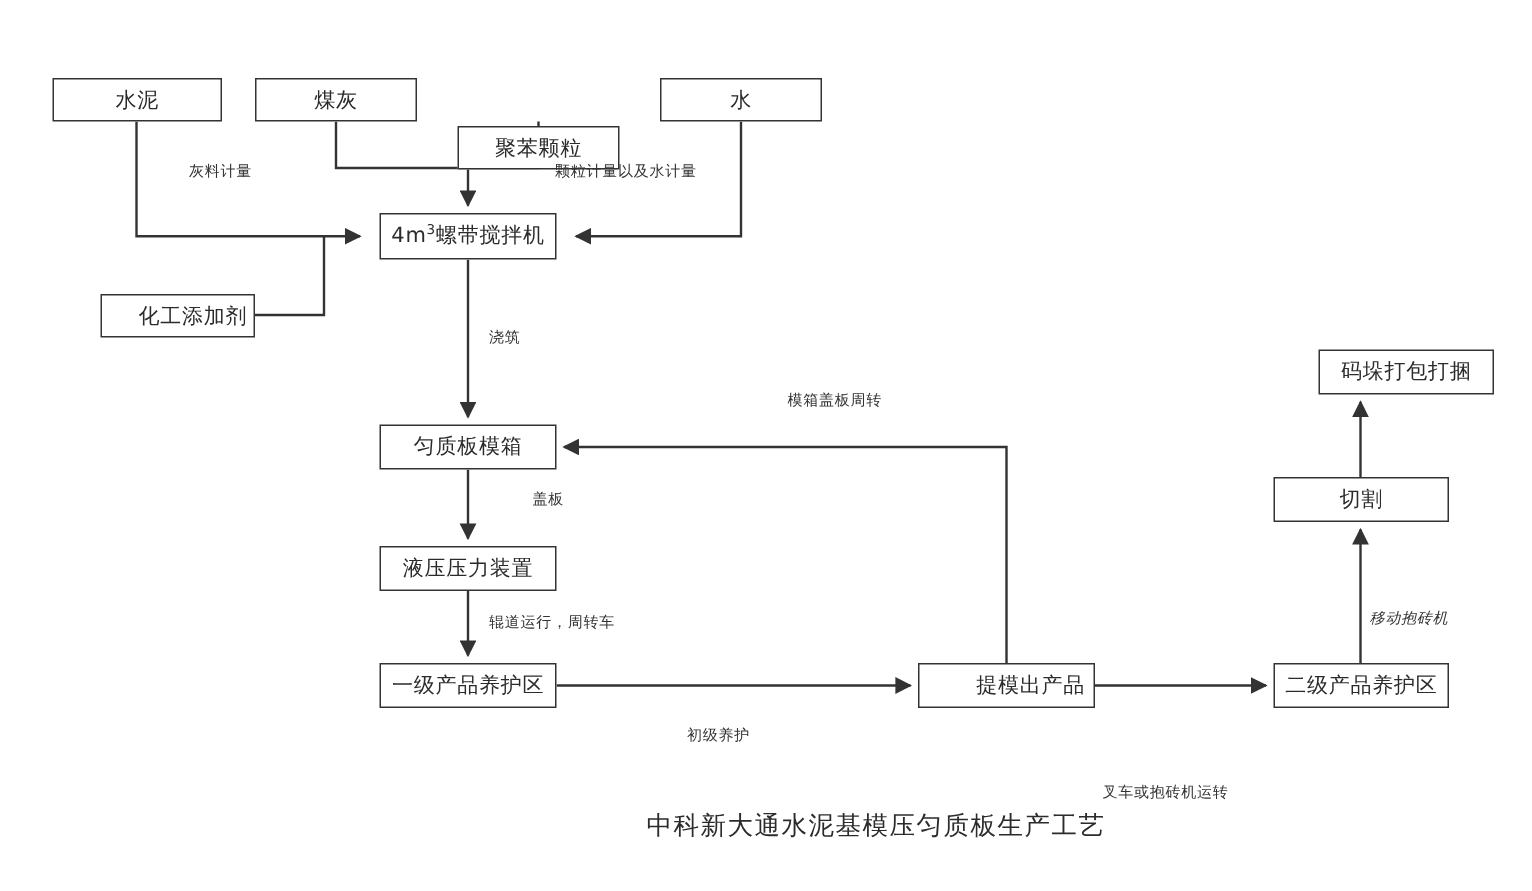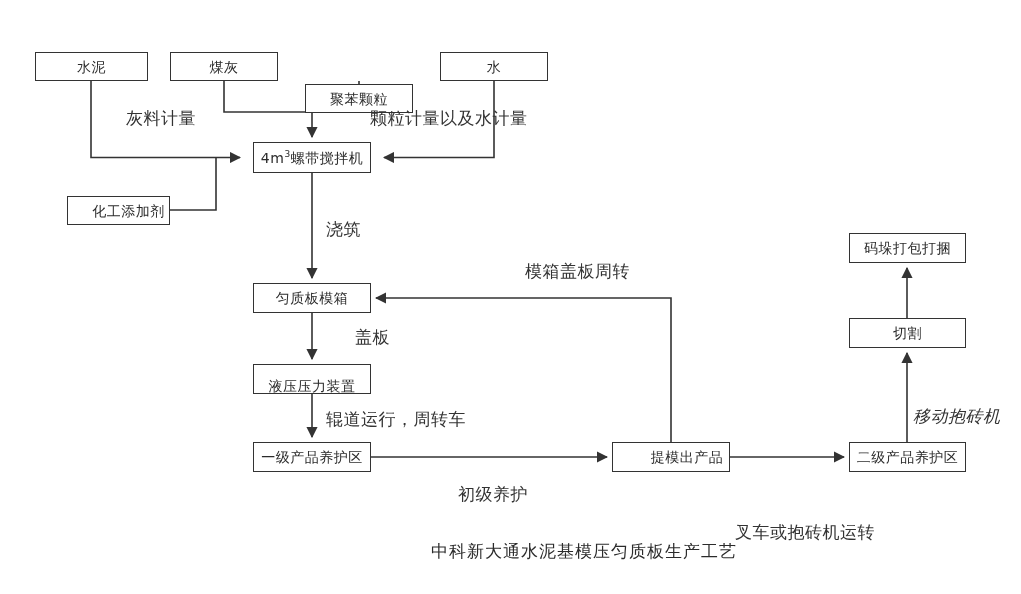--- a/index.html
+++ b/index.html
@@ -36,21 +36,21 @@
     align-items: center;
     justify-content: center;
     font-size: 14px;
     line-height: 1;
     color: #2b2b2b;
     white-space: nowrap;
     letter-spacing: 0.5px;
   }
   .edge-label {
     position: absolute;
-    font-size: 17px;
+    font-size: 10px;
     color: #333333;
     white-space: nowrap;
     line-height: 1;
     letter-spacing: 0.5px;
   }
   .diagram-title {
     position: absolute;
     font-size: 17px;
     color: #2b2b2b;
     white-space: nowrap;
@@ -125,41 +125,41 @@
   </div>
 
   <div class="node" style="left:253px;top:142px;width:118px;height:31px;">
     <span><span>4m</span><span class="sup">3</span><span>螺带搅拌机</span></span>
   </div>
 
   <div class="node" style="left:253px;top:283px;width:118px;height:30px;">
     <span>匀质板模箱</span>
   </div>
 
-  <div class="node" style="left:253px;top:364px;width:118px;height:30px;align-items:flex-end;">
+  <div class="node" style="left:253px;top:364px;width:118px;height:30px;">
     <span>液压压力装置</span>
   </div>
 
   <div class="node" style="left:253px;top:442px;width:118px;height:30px;">
     <span>一级产品养护区</span>
   </div>
 
   <div class="node" style="left:612px;top:442px;width:118px;height:30px;padding-left:32px;">
     <span>提模出产品</span>
   </div>
 
   <div class="node" style="left:849px;top:442px;width:117px;height:30px;">
     <span>二级产品养护区</span>
   </div>
 
   <div class="node" style="left:849px;top:318px;width:117px;height:30px;">
     <span>切割</span>
   </div>
 
-  <div class="node" style="left:849px;top:233px;width:117px;height:30px;">
+  <div class="node" style="left:879px;top:233px;width:117px;height:30px;">
     <span>码垛打包打捆</span>
   </div>
 
   <div class="edge-label" style="left:126px;top:110px;">灰料计量</div>
 
   <div class="edge-label" style="left:370px;top:110px;">颗粒计量以及水计量</div>
 
   <div class="edge-label" style="left:326px;top:221px;">浇筑</div>
 
   <div class="edge-label" style="left:326px;top:329px;margin-left:29px;">盖板</div>

